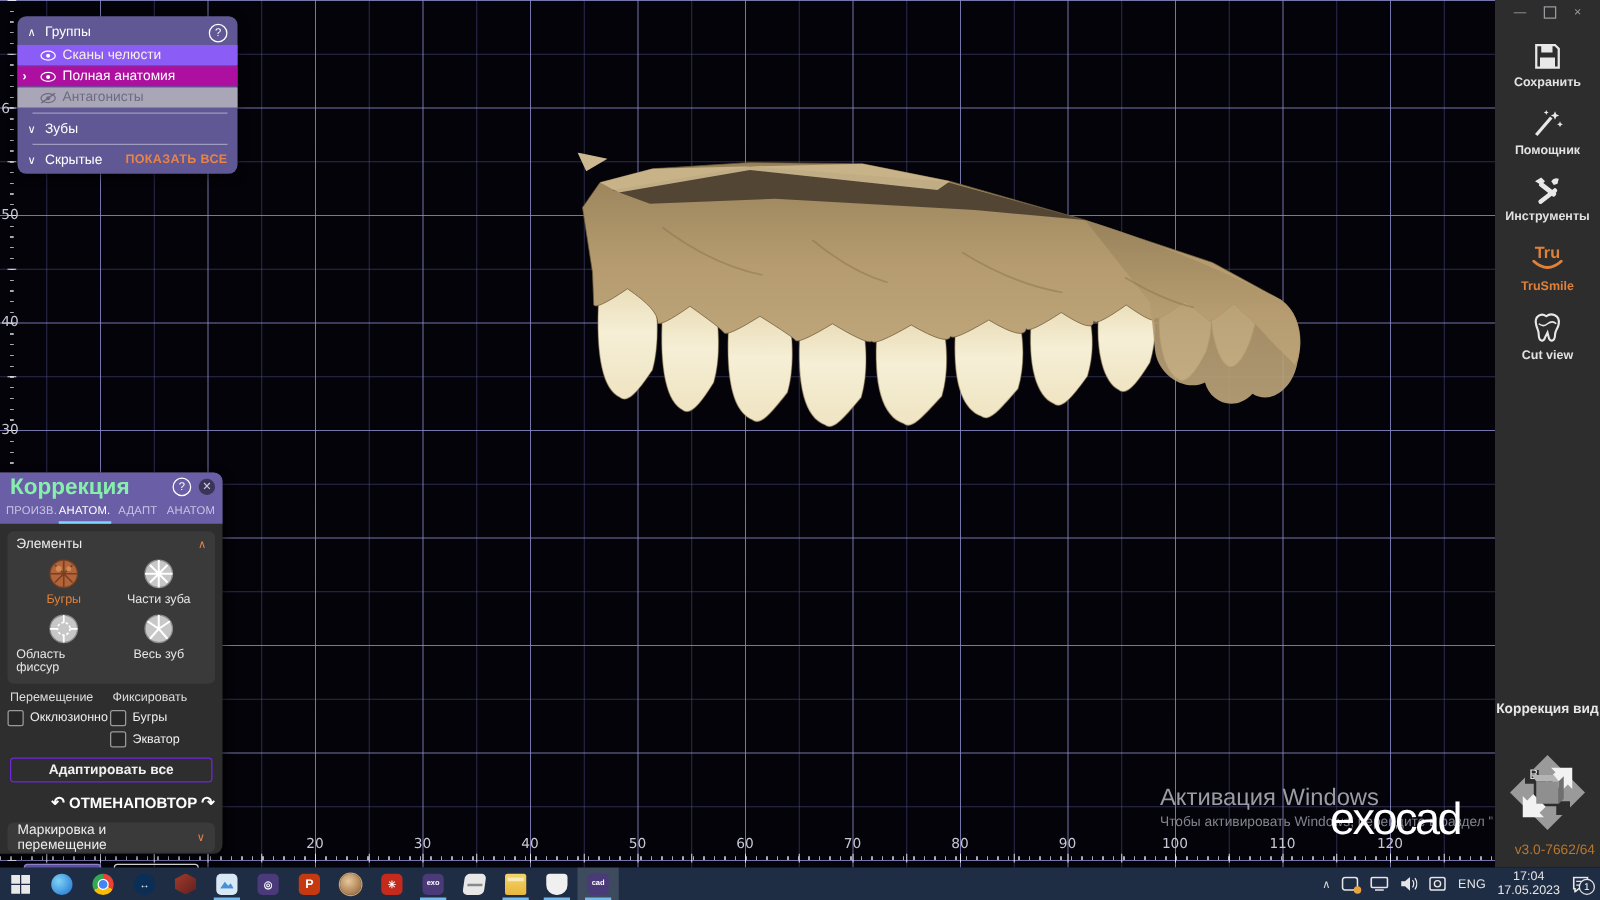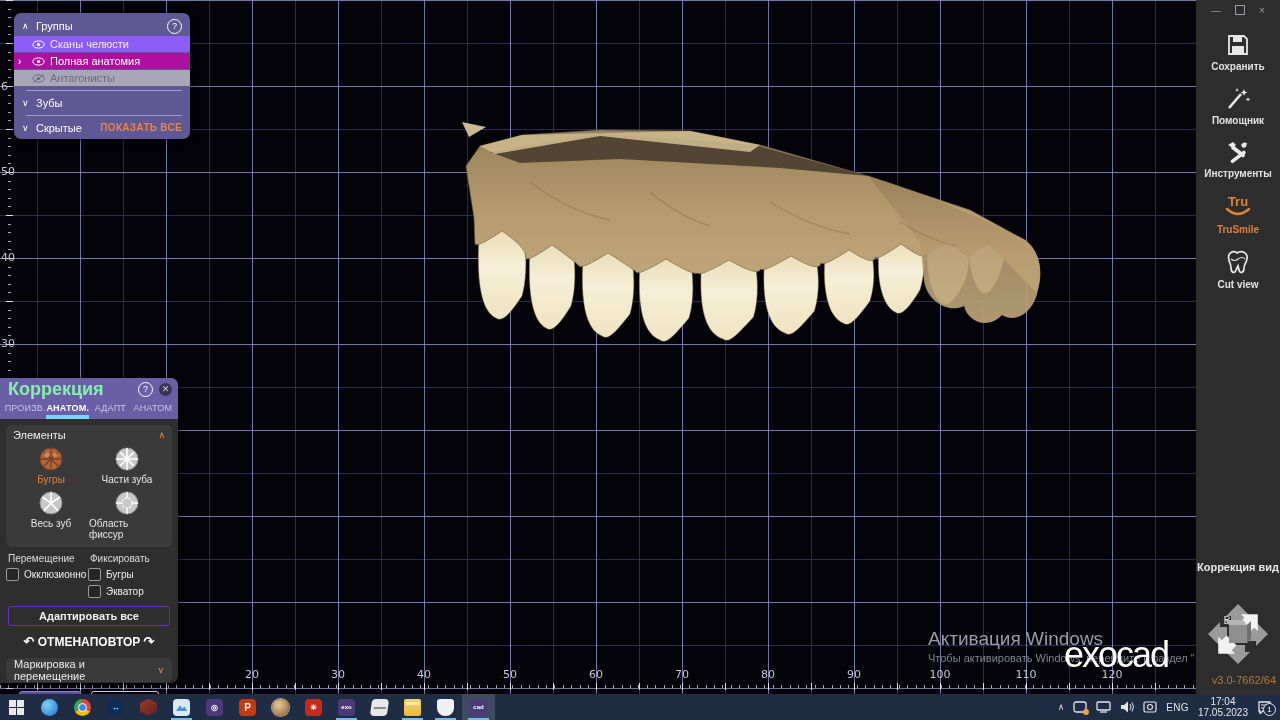--- a/index.html
+++ b/index.html
@@ -55,37 +55,37 @@
   .corr{position:absolute;left:0;top:378px;width:178px;height:305px;background:#2e2e2e;
         border-radius:0 7px 7px 0;box-shadow:2px 2px 8px rgba(0,0,0,.5);}
   .corr-head{background:#6a5ea6;border-radius:0 7px 0 0;height:22px;display:flex;align-items:center;
              padding:0 6px 0 8px;}
   .corr-title{flex:1;font-size:18px;font-weight:bold;color:#86efac;}
   .corr-head .help-circle{margin-right:6px;}
   .close-circle{width:13px;height:13px;border-radius:50%;background:#3a3456;color:#cfc9e8;font-size:9px;
                 display:flex;align-items:center;justify-content:center;}
   .corr-tabs{background:#6a5ea6;height:19px;display:flex;padding:0 4px;}
   .corr-tab{flex:1;text-align:center;font-size:9px;color:#c9c3e2;line-height:17px;letter-spacing:.2px;}
-  .corr-tab.active{color:#fff;font-weight:bold;border-bottom:4px solid #7dd3fc;text-align:right;}
+  .corr-tab.active{color:#fff;font-weight:normal;border-bottom:2px solid #7dd3fc;}
   .corr-body{padding:6px 6px 0;}
   .elements-box{background:#3a3a3a;border-radius:5px;padding:4px 7px 7px;}
   .el-head{display:flex;align-items:center;font-size:11px;color:#ececec;}
   .el-head .chev{margin-left:auto;color:#e8834a;font-size:9px;}
   .el-grid{display:grid;grid-template-columns:1fr 1fr;row-gap:5px;margin-top:5px;}
   .el-item{display:flex;flex-direction:column;align-items:center;}
   .el-item .lbl{font-size:10px;color:#e6e6e6;margin-top:2px;}
   .el-item.sel .lbl{color:#e0813a;}
   .two-col{display:flex;margin-top:6px;font-size:10px;color:#ddd;}
   .two-col .c1{width:82px;padding-left:2px;}
   .cb-row{display:flex;align-items:center;margin-top:4px;font-size:10px;color:#eee;}
   .cb{width:11px;height:11px;border:1px solid #9a9a9a;background:#262626;border-radius:2px;margin-right:5px;}
   .adapt-btn{margin:8px 2px 0;height:20px;border:1px solid #6d28d9;border-radius:3px;background:transparent;
              width:calc(100% - 4px);color:#f0f0f0;font-size:11px;font-weight:bold;
              font-family:"Liberation Sans",sans-serif;}
-  .undo-row{display:flex;justify-content:center;margin:8px 0 0;font-size:12px;font-weight:bold;color:#fff;}
+  .undo-row{display:flex;justify-content:flex-end;margin:8px 0 0;font-size:12px;font-weight:bold;color:#fff;}
   .undo-row .arr{font-size:13px;}
   .marking-box{background:#3a3a3a;border-radius:5px;height:24px;margin-top:9px;display:flex;
                align-items:center;padding:0 8px;font-size:11px;color:#ececec;}
   .marking-box .chev{margin-left:auto;color:#e8834a;font-size:9px;}
   .okrow{display:flex;justify-content:center;gap:10px;margin-top:9px;}
   .btn-ok{width:62px;height:24px;background:#5b4fa0;border:1px solid #8d83c6;border-radius:3px;
           color:#fff;font-weight:bold;font-size:12px;font-family:"Liberation Sans",sans-serif;}
   .btn-cancel{width:68px;height:24px;background:transparent;border:1px solid #cfcfcf;border-radius:3px;
           color:#fff;font-weight:bold;font-size:11px;font-family:"Liberation Sans",sans-serif;}
   
@@ -305,31 +305,31 @@
           <div class="el-item">
             <svg width="26" height="26" viewBox="0 0 26 26">
               <circle cx="13" cy="13" r="11" fill="#c7c7c7" stroke="#8a8a8a" stroke-width="1"></circle>
               <path d="M13,2 V24 M2,13 H24 M6,6 L20,20 M20,6 L6,20" stroke="#fff" stroke-width="1.6" fill="none"></path>
             </svg>
             <span class="lbl">Части зуба</span>
           </div>
           <div class="el-item">
             <svg width="26" height="26" viewBox="0 0 26 26">
               <circle cx="13" cy="13" r="11" fill="#c7c7c7" stroke="#8a8a8a" stroke-width="1"></circle>
-              <path d="M13,2 V13 M4,7 L13,13 L22,7 M6,21 L13,13 M20,21 L13,13" stroke="#fff" stroke-width="1.6" fill="none"></path>
+              <circle cx="13" cy="13" r="5" fill="none" stroke="#fff" stroke-width="1.3" stroke-dasharray="2 1.5"></circle>
+              <path d="M13,2 V8 M13,18 V24 M2,13 H8 M18,13 H24" stroke="#fff" stroke-width="1.4"></path>
             </svg>
-            <span class="lbl">Весь зуб</span>
+            <span class="lbl">Область фиссур</span>
           </div>
           <div class="el-item">
             <svg width="26" height="26" viewBox="0 0 26 26">
               <circle cx="13" cy="13" r="11" fill="#c7c7c7" stroke="#8a8a8a" stroke-width="1"></circle>
-              <circle cx="13" cy="13" r="5" fill="none" stroke="#fff" stroke-width="1.3" stroke-dasharray="2 1.5"></circle>
-              <path d="M13,2 V8 M13,18 V24 M2,13 H8 M18,13 H24" stroke="#fff" stroke-width="1.4"></path>
+              <path d="M13,2 V13 M4,7 L13,13 L22,7 M6,21 L13,13 M20,21 L13,13" stroke="#fff" stroke-width="1.6" fill="none"></path>
             </svg>
-            <span class="lbl">Область фиссур</span>
+            <span class="lbl">Весь зуб</span>
           </div>
         </div>
       </div>
       <div class="two-col">
         <span class="c1">Перемещение</span>
         <span>Фиксировать</span>
       </div>
       <div style="display:flex">
         <div class="cb-row" style="width:82px">
           <span class="cb"></span>

